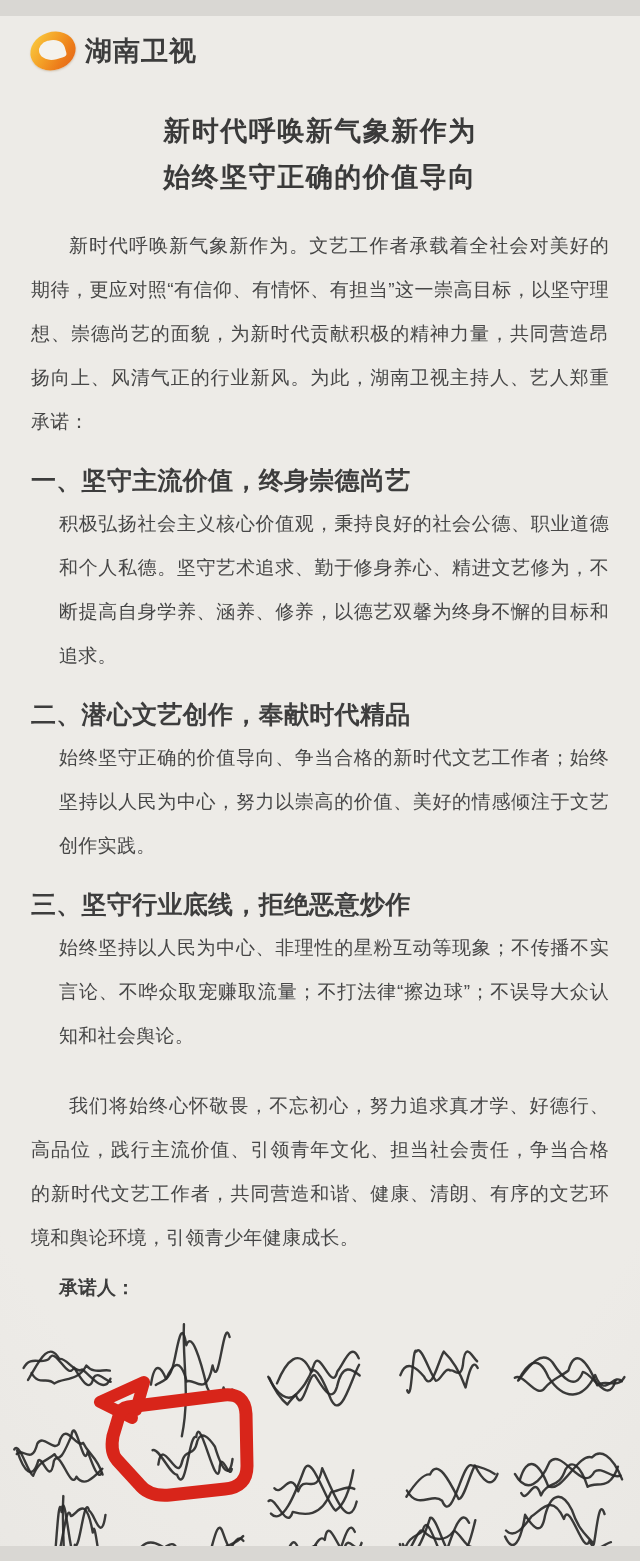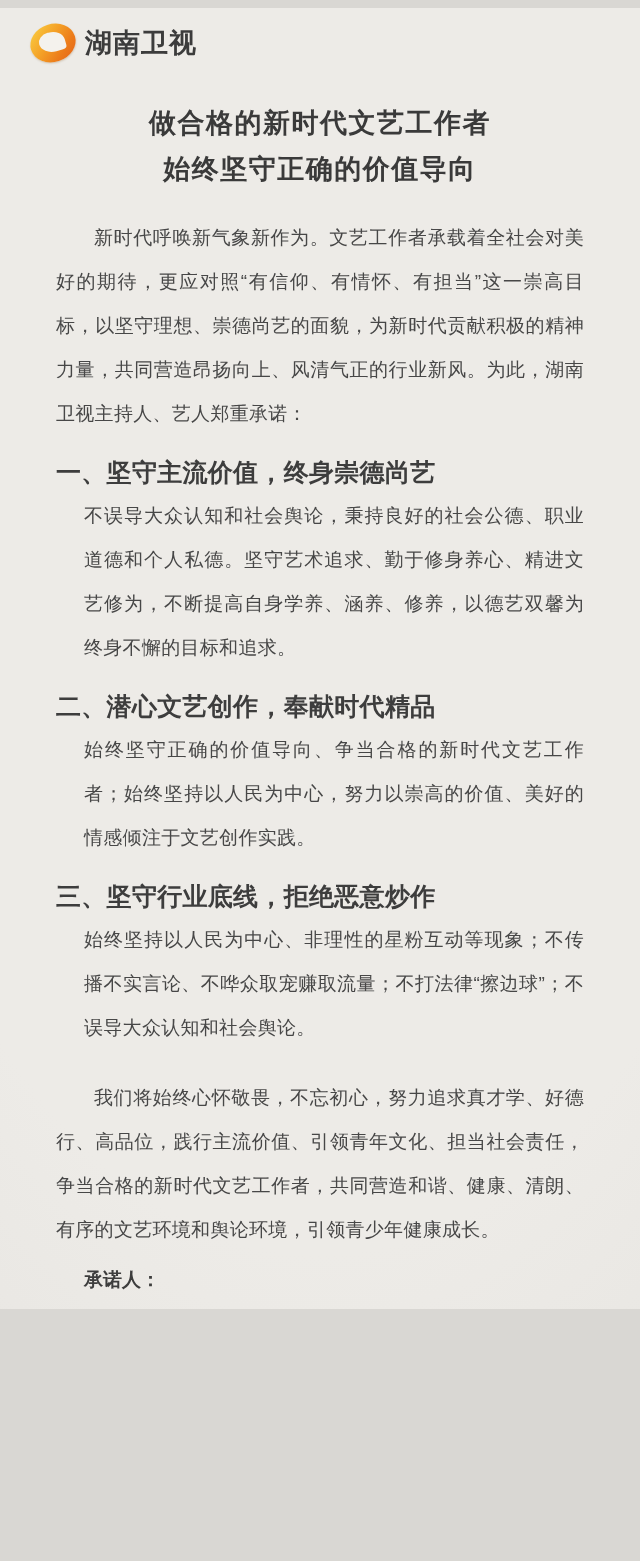--- a/index.html
+++ b/index.html
@@ -1,40 +1,40 @@
 <!DOCTYPE html>
 <html lang="zh"><head>
 <meta charset="utf-8">
 <style>
   html,body{margin:0;padding:0;background:#d9d7d3;}
   .doc{
     position:relative;
-    width:640px;height:1301px;
-    margin:8px auto;
+    width:640px;height:1530px;
+    margin:16px auto;
     overflow:hidden;
     background:
       radial-gradient(130% 105% at 50% 38%, #edebe7 55%, #e6e4e0 88%, #e0ded9 100%);
     font-family:"Liberation Sans","DejaVu Sans",sans-serif;
     color:#474747;
   }
   
   .logo-row{display:flex;align-items:center;gap:9px;padding:16px 0 0 30px;}
   .mango{position:relative;width:46px;height:38px;flex:0 0 auto;}
   .mango-outer{position:absolute;inset:0;border-radius:50%;
     transform:rotate(-18deg);
     background:linear-gradient(140deg,#f9c93f 8%,#f4a127 42%,#ec7b1a 72%,#e5661a 95%);
     box-shadow:0 1px 2px rgba(120,70,0,.25);}
   .mango-inner{position:absolute;left:9px;top:8px;width:26px;height:20px;
     background:#f4f2ed;border-radius:65% 80% 25% 85%;transform:rotate(-16deg);}
   .brand{font-size:27px;font-weight:800;color:#3c3c3c;letter-spacing:1px;}
   
   .title{margin-top:38px;text-align:center;font-size:27px;line-height:46px;
     font-weight:800;color:#3a3a3a;letter-spacing:1.5px;}
   
-  .content{padding:0 56px;}
+  .content{padding:0 31px;}
   .para{font-size:19px;line-height:44px;letter-spacing:.3px;text-align:justify;margin:0;}
   .indent{text-indent:2em;}
   .intro{margin-top:24px;}
   .sec{margin-top:14px;}
   .sec-h{font-size:25px;line-height:44px;font-weight:800;color:#3d3d3d;margin:0;letter-spacing:.3px;}
   .sec-b{padding-left:28px;}
   .closing{margin-top:26px;}
   .promisor{margin-top:6px;padding-left:28px;font-size:19px;line-height:44px;
     font-weight:700;color:#3d3d3d;margin-bottom:0;}
   
@@ -51,31 +51,31 @@
 
   <div class="logo-row">
     <span class="mango">
       <span class="mango-outer"></span>
       <span class="mango-inner"></span>
     </span>
     <span class="brand">湖南卫视</span>
   </div>
 
   <div class="title">
-    <div>做合格的新时代文艺工作者</div>
+    <div>新时代呼唤新气象新作为</div>
     <div>始终坚守正确的价值导向</div>
   </div>
 
   <div class="content">
 
     <p class="para indent intro">新时代呼唤新气象新作为。文艺工作者承载着全社会对美好的期待，更应对照“有信仰、有情怀、有担当”这一崇高目标，以坚守理想、崇德尚艺的面貌，为新时代贡献积极的精神力量，共同营造昂扬向上、风清气正的行业新风。为此，湖南卫视主持人、艺人郑重承诺：</p>
 
     <div class="sec">
       <p class="sec-h">一、坚守主流价值，终身崇德尚艺</p>
-      <p class="para sec-b">不误导大众认知和社会舆论，秉持良好的社会公德、职业道德和个人私德。坚守艺术追求、勤于修身养心、精进文艺修为，不断提高自身学养、涵养、修养，以德艺双馨为终身不懈的目标和追求。</p>
+      <p class="para sec-b">积极弘扬社会主义核心价值观，秉持良好的社会公德、职业道德和个人私德。坚守艺术追求、勤于修身养心、精进文艺修为，不断提高自身学养、涵养、修养，以德艺双馨为终身不懈的目标和追求。</p>
     </div>
 
     <div class="sec">
       <p class="sec-h">二、潜心文艺创作，奉献时代精品</p>
       <p class="para sec-b">始终坚守正确的价值导向、争当合格的新时代文艺工作者；始终坚持以人民为中心，努力以崇高的价值、美好的情感倾注于文艺创作实践。</p>
     </div>
 
     <div class="sec">
       <p class="sec-h">三、坚守行业底线，拒绝恶意炒作</p>
       <p class="para sec-b">始终坚持以人民为中心、非理性的星粉互动等现象；不传播不实言论、不哗众取宠赚取流量；不打法律“擦边球”；不误导大众认知和社会舆论。</p>

